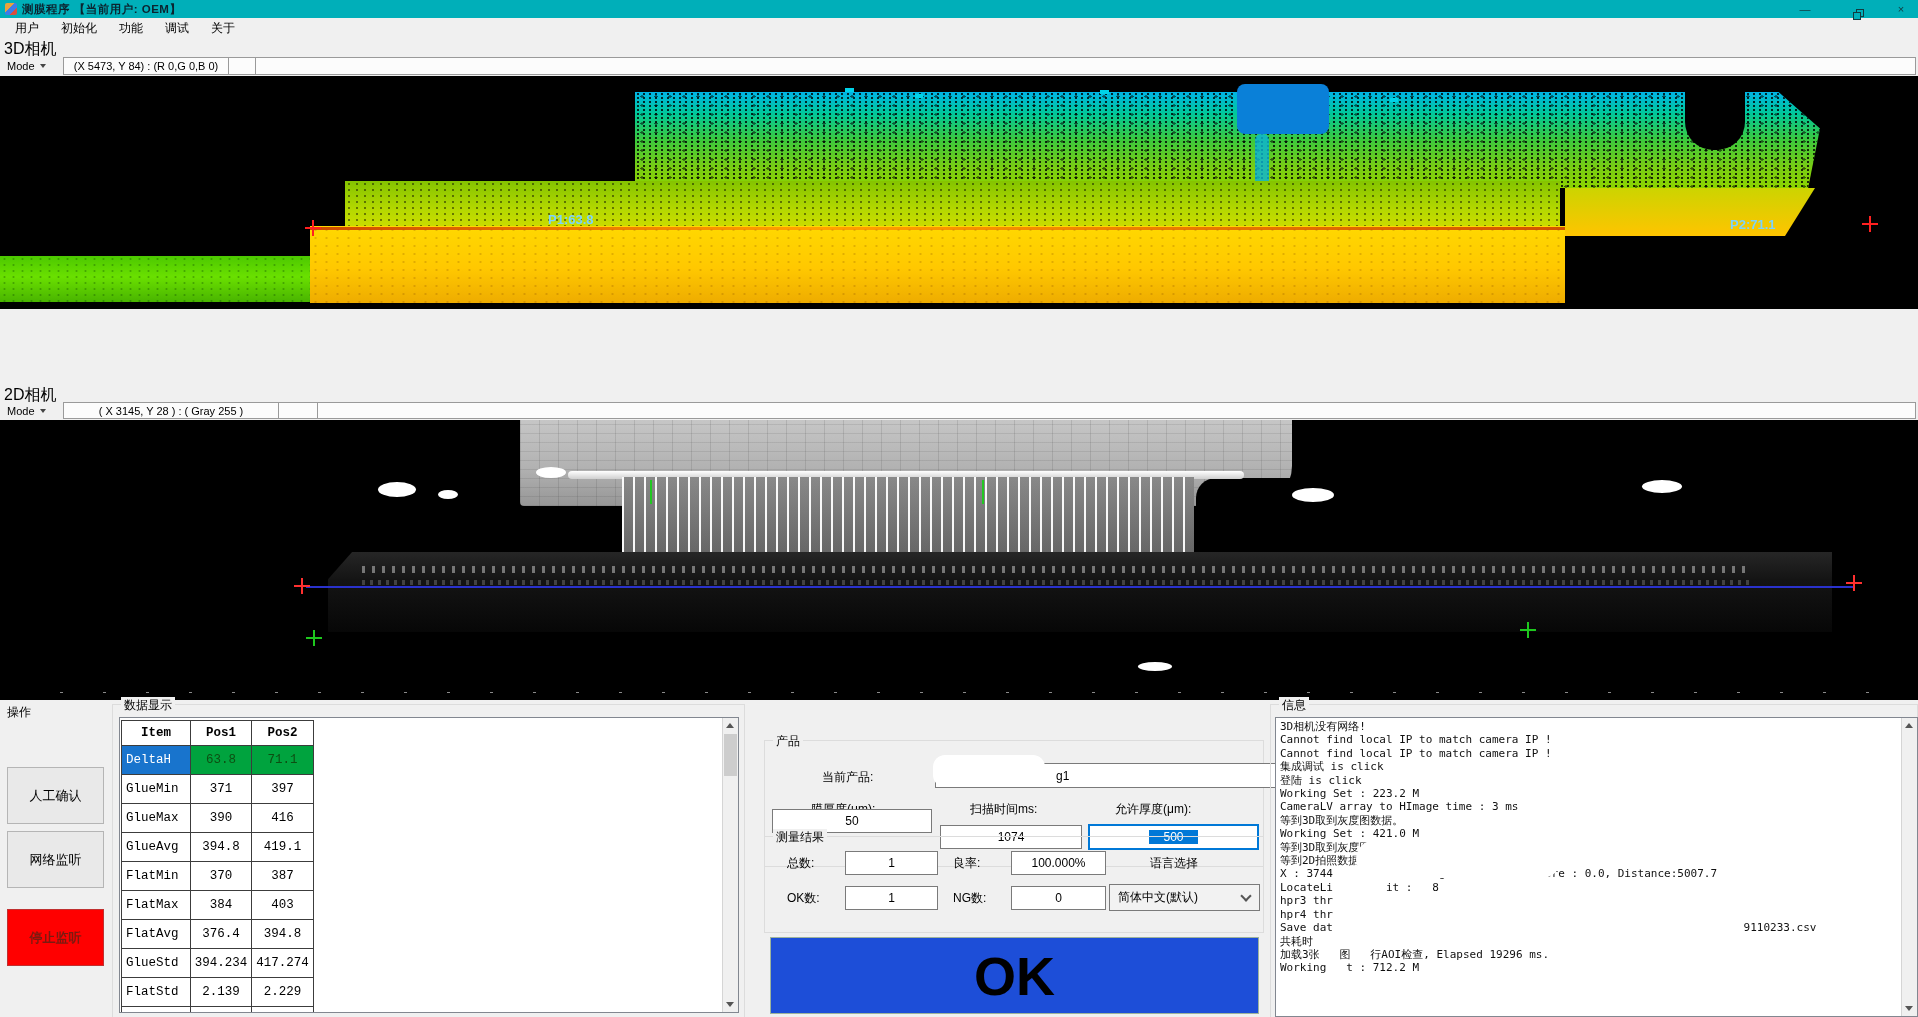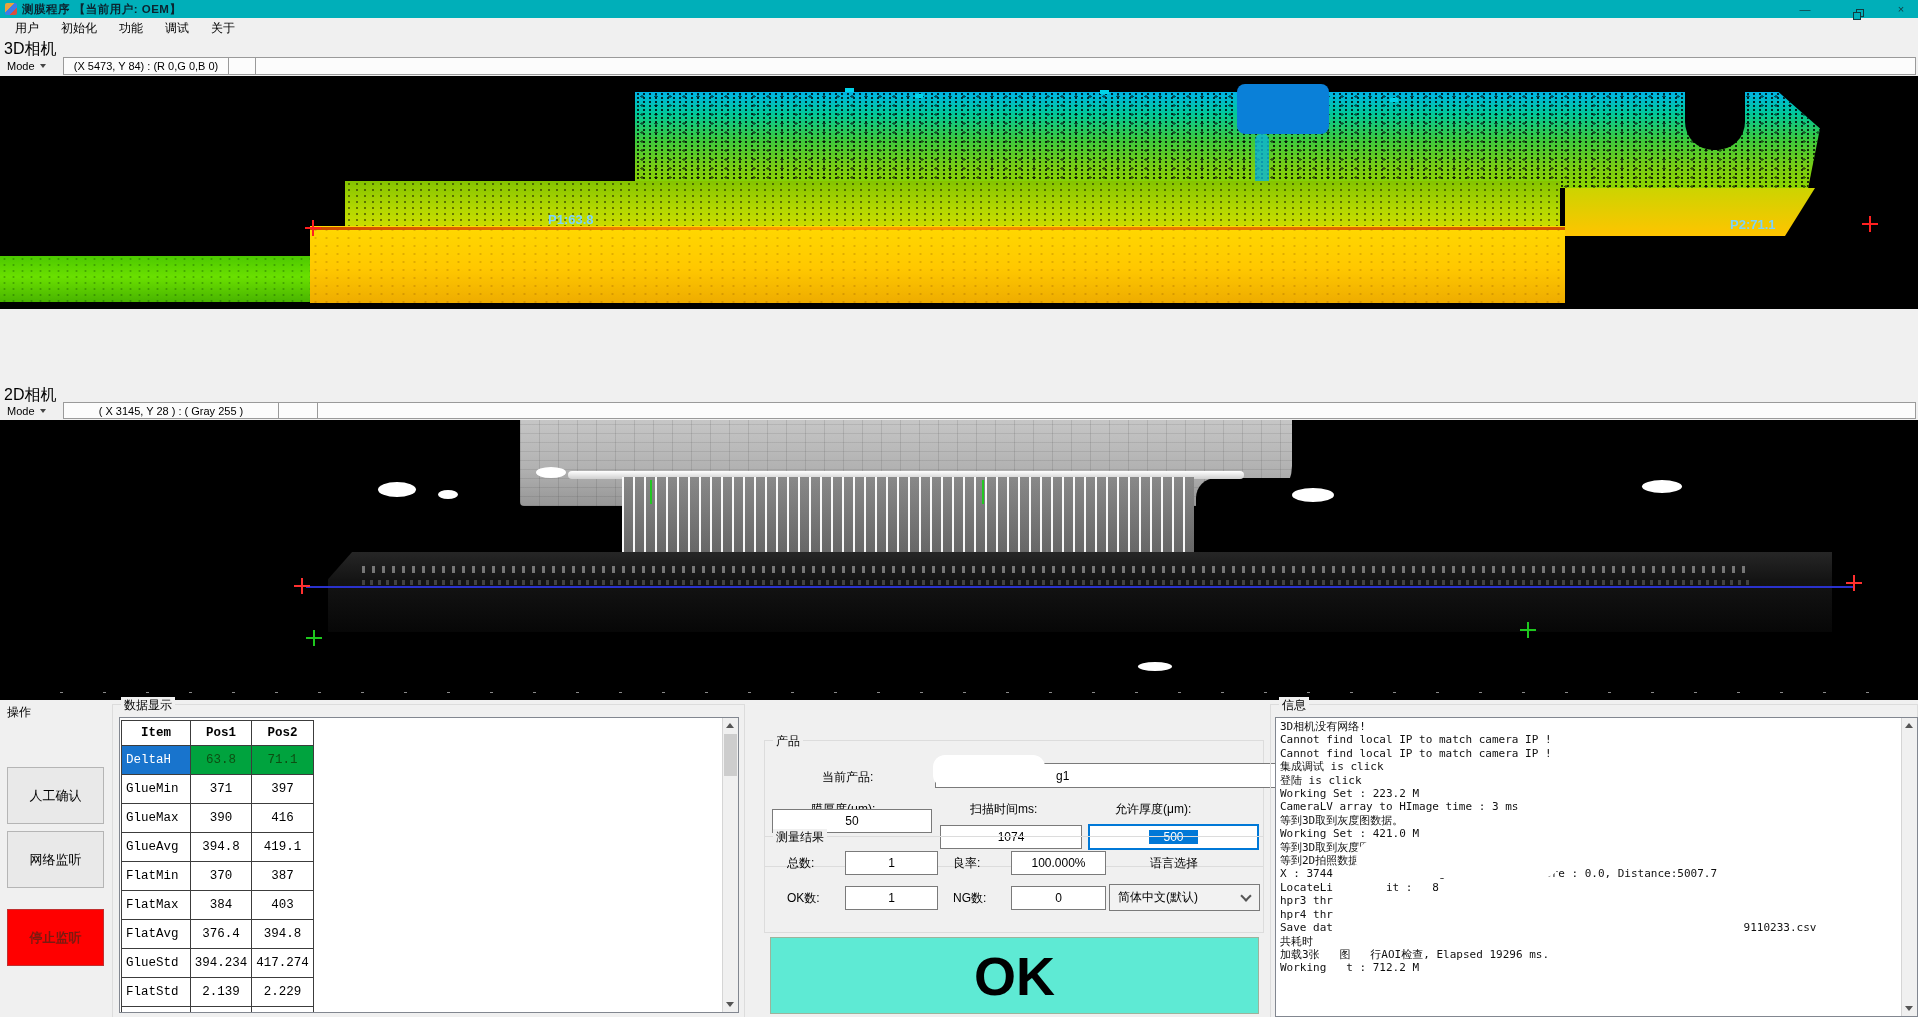--- a/index.html
+++ b/index.html
@@ -66,21 +66,21 @@
 
   .tb{position:absolute;background:#fff;border:1px solid #7a7a7a;font-size:12px;
       display:flex;align-items:center;justify-content:center;}
   .tb.sel{border:2px solid #0078d7;}
   .selhl{background:#0078d7;color:#fff;padding:0 14px;}
   .flabel{position:absolute;font-size:12px;}
   .combo{position:absolute;background:#f2f2f2;border:1px solid #7a7a7a;display:flex;align-items:center;
          justify-content:space-between;padding-left:8px;font-size:12px;}
   .chev{width:6px;height:6px;border-right:2px solid #555;border-bottom:2px solid #555;
         transform:rotate(45deg);margin-right:9px;margin-top:-3px;}
-  .ok-panel{position:absolute;left:770px;top:237px;width:487px;height:75px;background:#5eead4;
+  .ok-panel{position:absolute;left:770px;top:237px;width:487px;height:75px;background:#1d4ed8;
             border:1px solid #9cb39c;display:flex;align-items:center;justify-content:center;
             font-size:54px;font-weight:bold;color:#000;}
   .log-line{white-space:pre;font-family:"DejaVu Sans Mono",monospace;font-size:11px;line-height:13.4px;color:#101010;}
   .redact{position:absolute;background:#fff;}
 </style>
 </head>
 <body>
 
 <div class="app">
 

